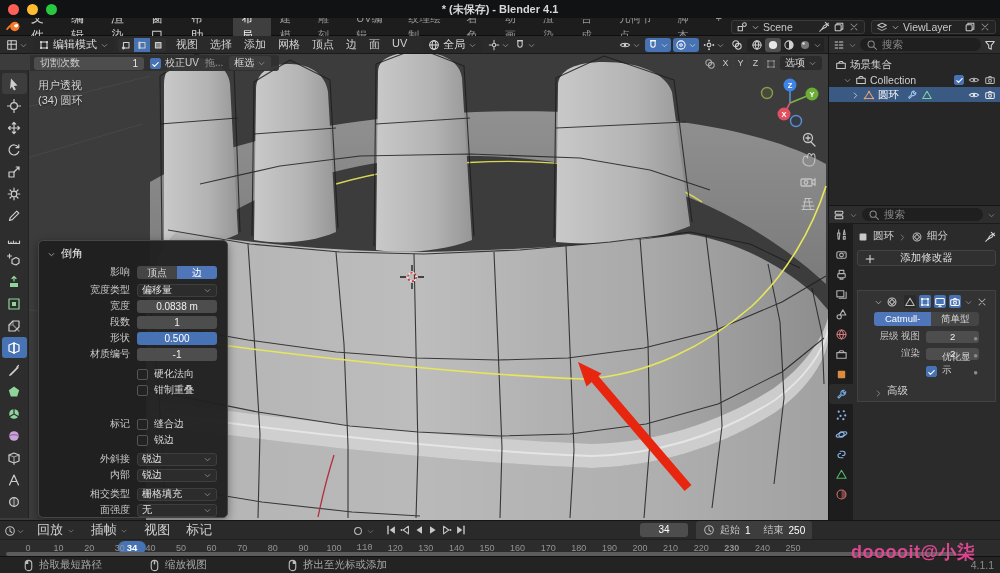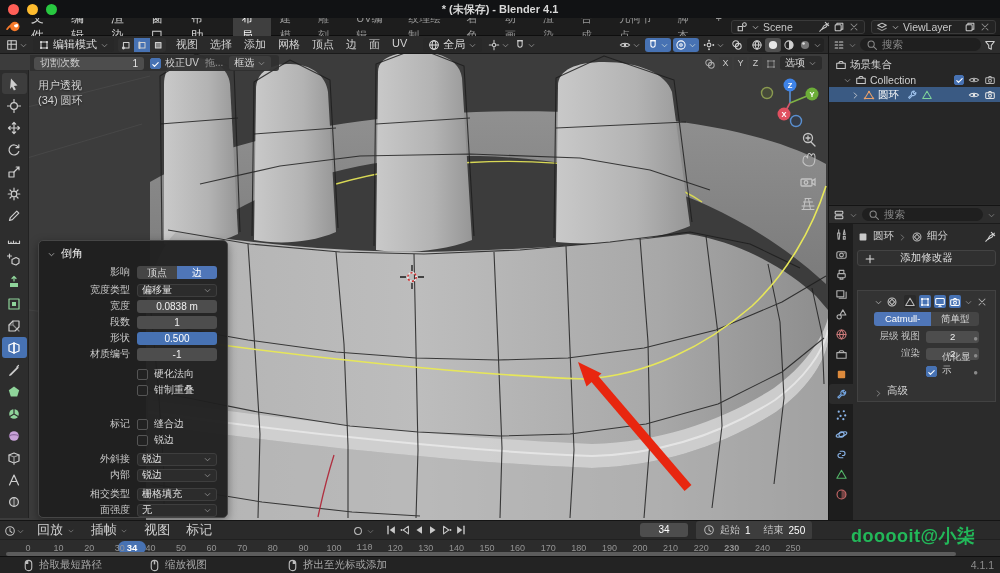--- a/index.html
+++ b/index.html
@@ -82,21 +82,21 @@
   #tl-header { height:18px; display:flex; align-items:center; padding-left:4px; position:relative; }
   #tl-ruler { height:18px; background:#2c2c2c; border-top:1px solid #202020; position:relative; }
   .tick { position:absolute; top:3px; transform:translateX(-50%); color:#949494; font-size:9px; }
   #playhead { position:absolute; top:1px; width:28px; height:13px; background:#4772b3; border-radius:7px; color:#fff; font-size:9.5px; text-align:center; line-height:13px; font-weight:bold; transform:translateX(-50%); }
   #playhead-line { position:absolute; top:13px; bottom:0; width:2px; background:#4772b3; transform:translateX(-50%); }
   #tl-scroll { position:absolute; left:6px; right:44px; bottom:1px; height:4px; background:#5c5c5c; border-radius:2px; }
   .pb-btn { width:13px; height:13px; display:flex; align-items:center; justify-content:center; color:#c9c9c9; }
   
   #statusbar { height:17px; background:#232323; border-top:1px solid #101010; position:relative; display:flex; align-items:center; color:#a8a8a8; font-size:10.5px; }
   .hint { position:absolute; display:flex; align-items:center; gap:4px; }
-  #watermark { position:absolute; left:851px; top:524px; font-size:18px; font-weight:bold; color:#22c55e; opacity:.92; z-index:40; letter-spacing:.5px; }
+  #watermark { position:absolute; left:851px; top:540px; font-size:18px; font-weight:bold; color:#ec4899; opacity:.92; z-index:40; letter-spacing:.5px; }
   #version { position:absolute; right:6px; color:#8b8b8b; }
 </style>
 </head>
 <body>
 
 <div id="app">
 
   <div id="titlebar">
     <span class="tl" style="background:#ff5f57"></span>
     <span class="tl" style="background:#febc2e"></span>

